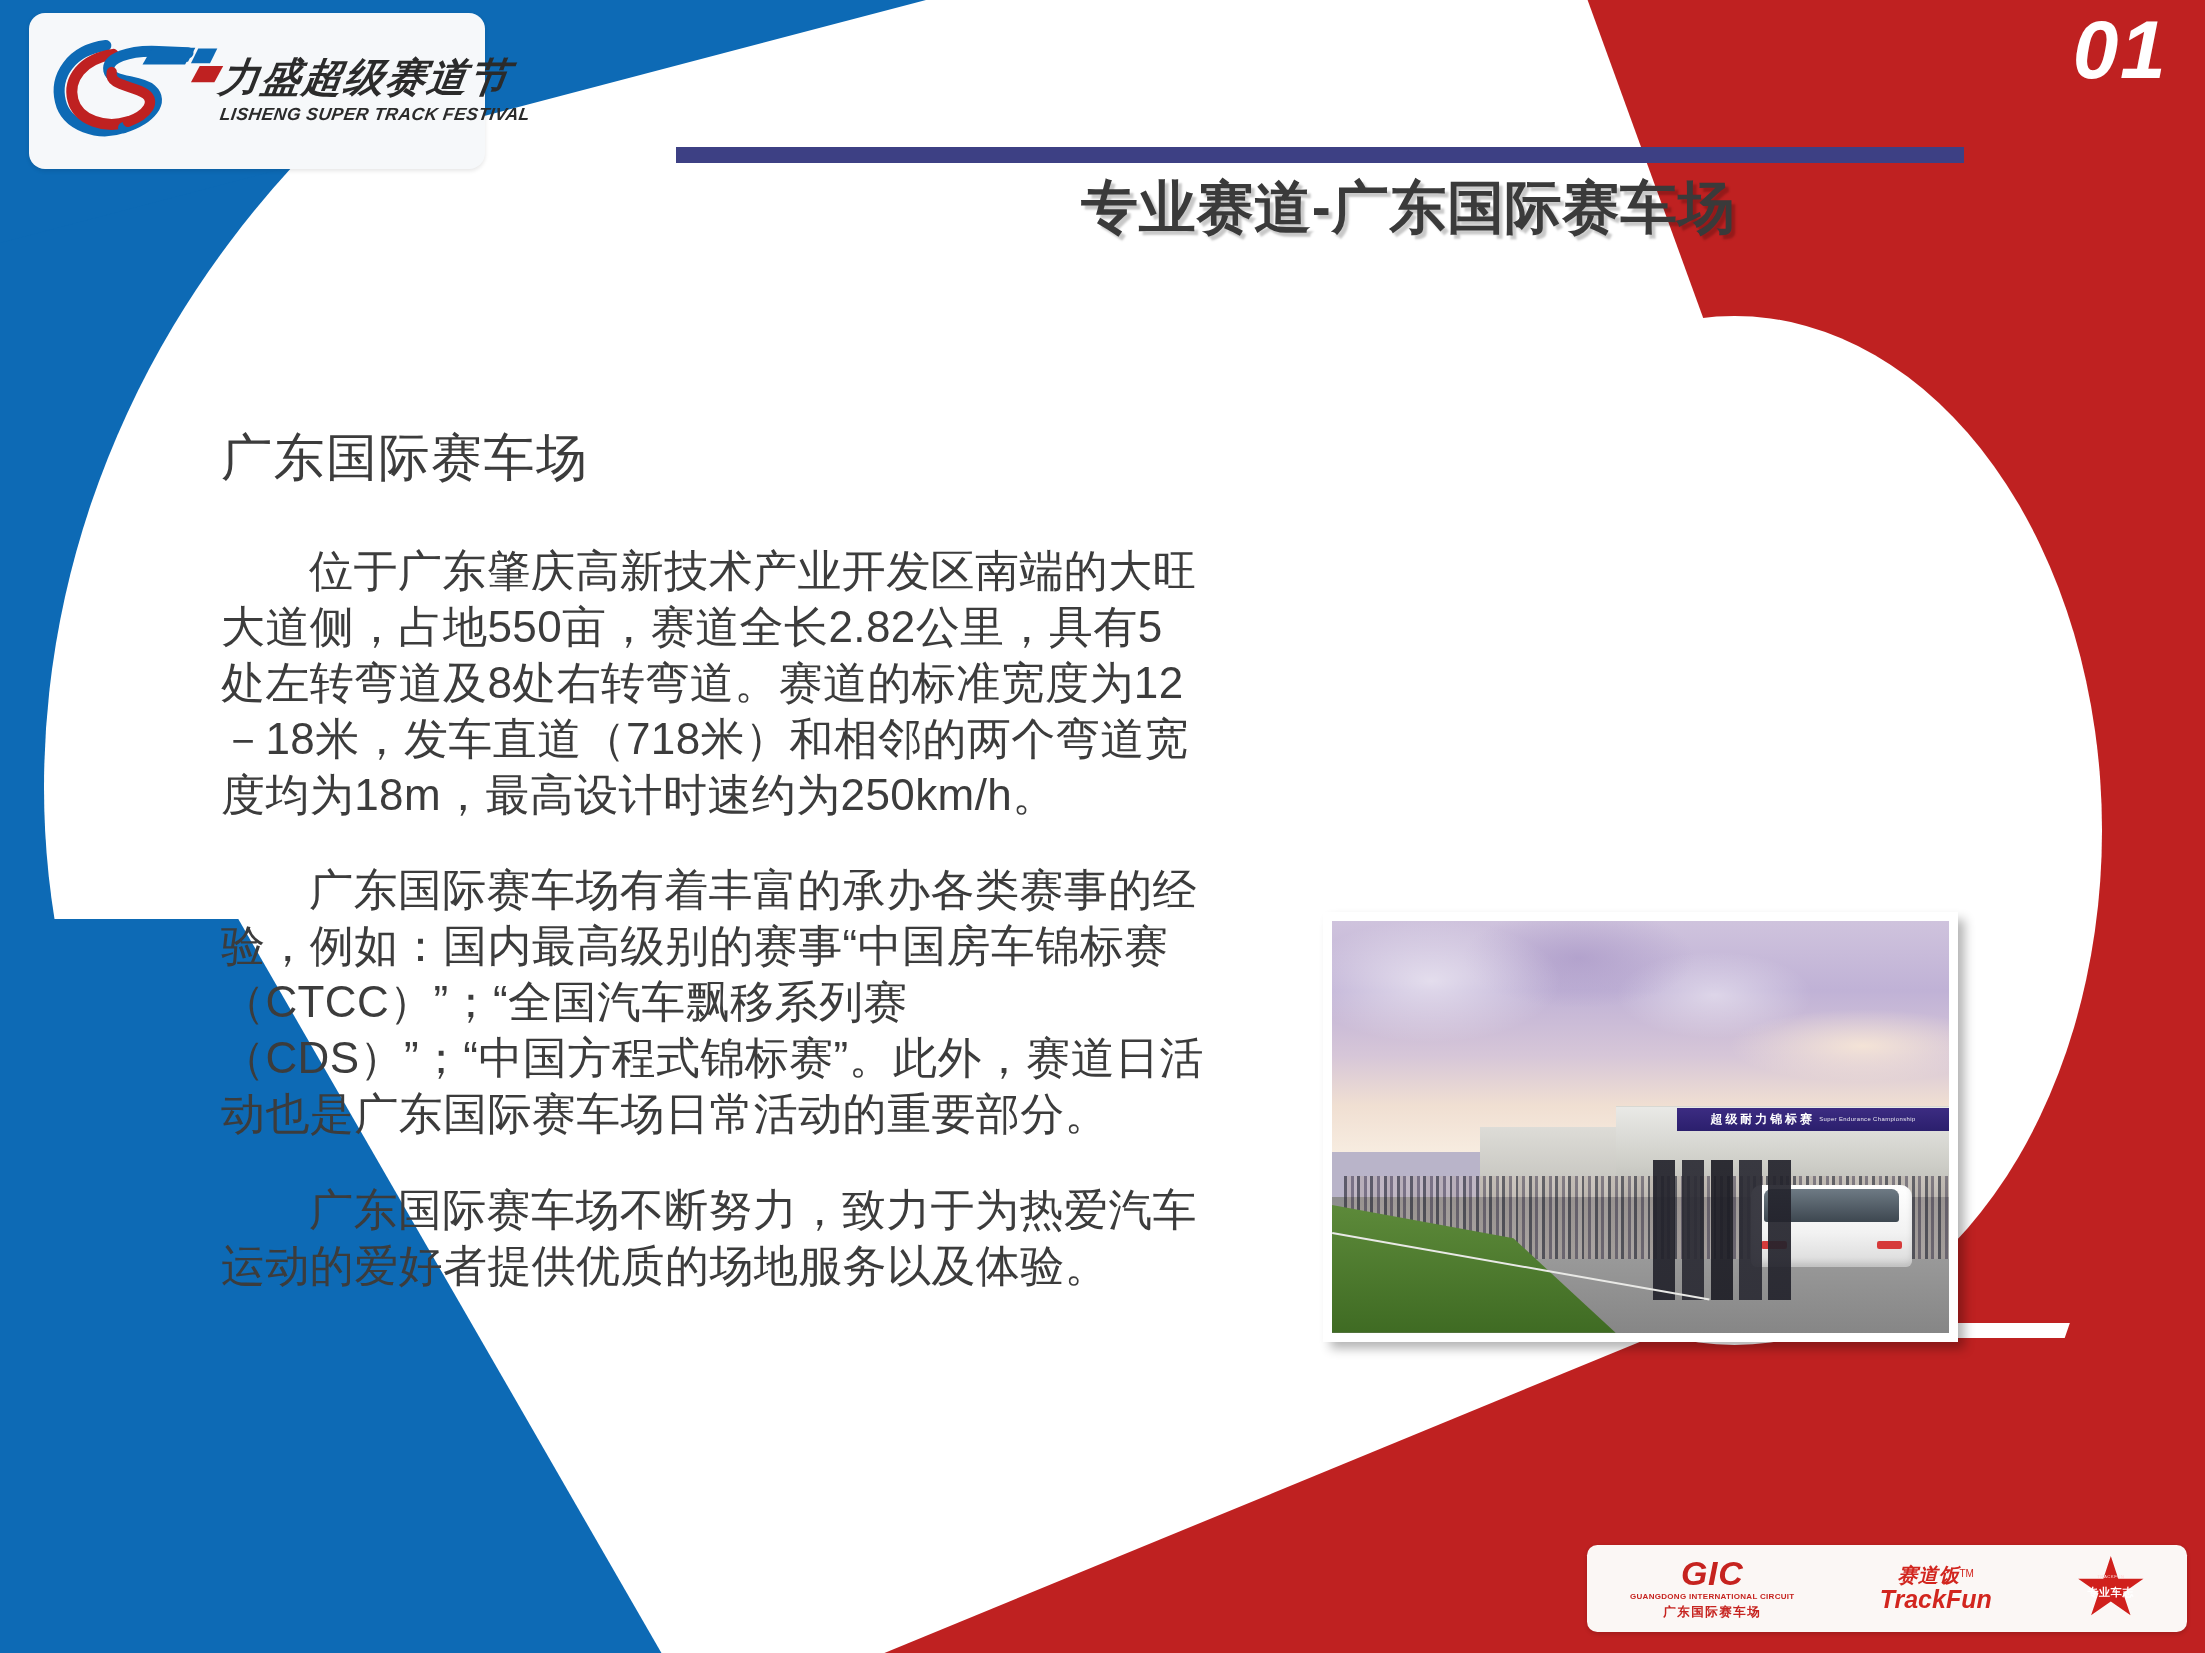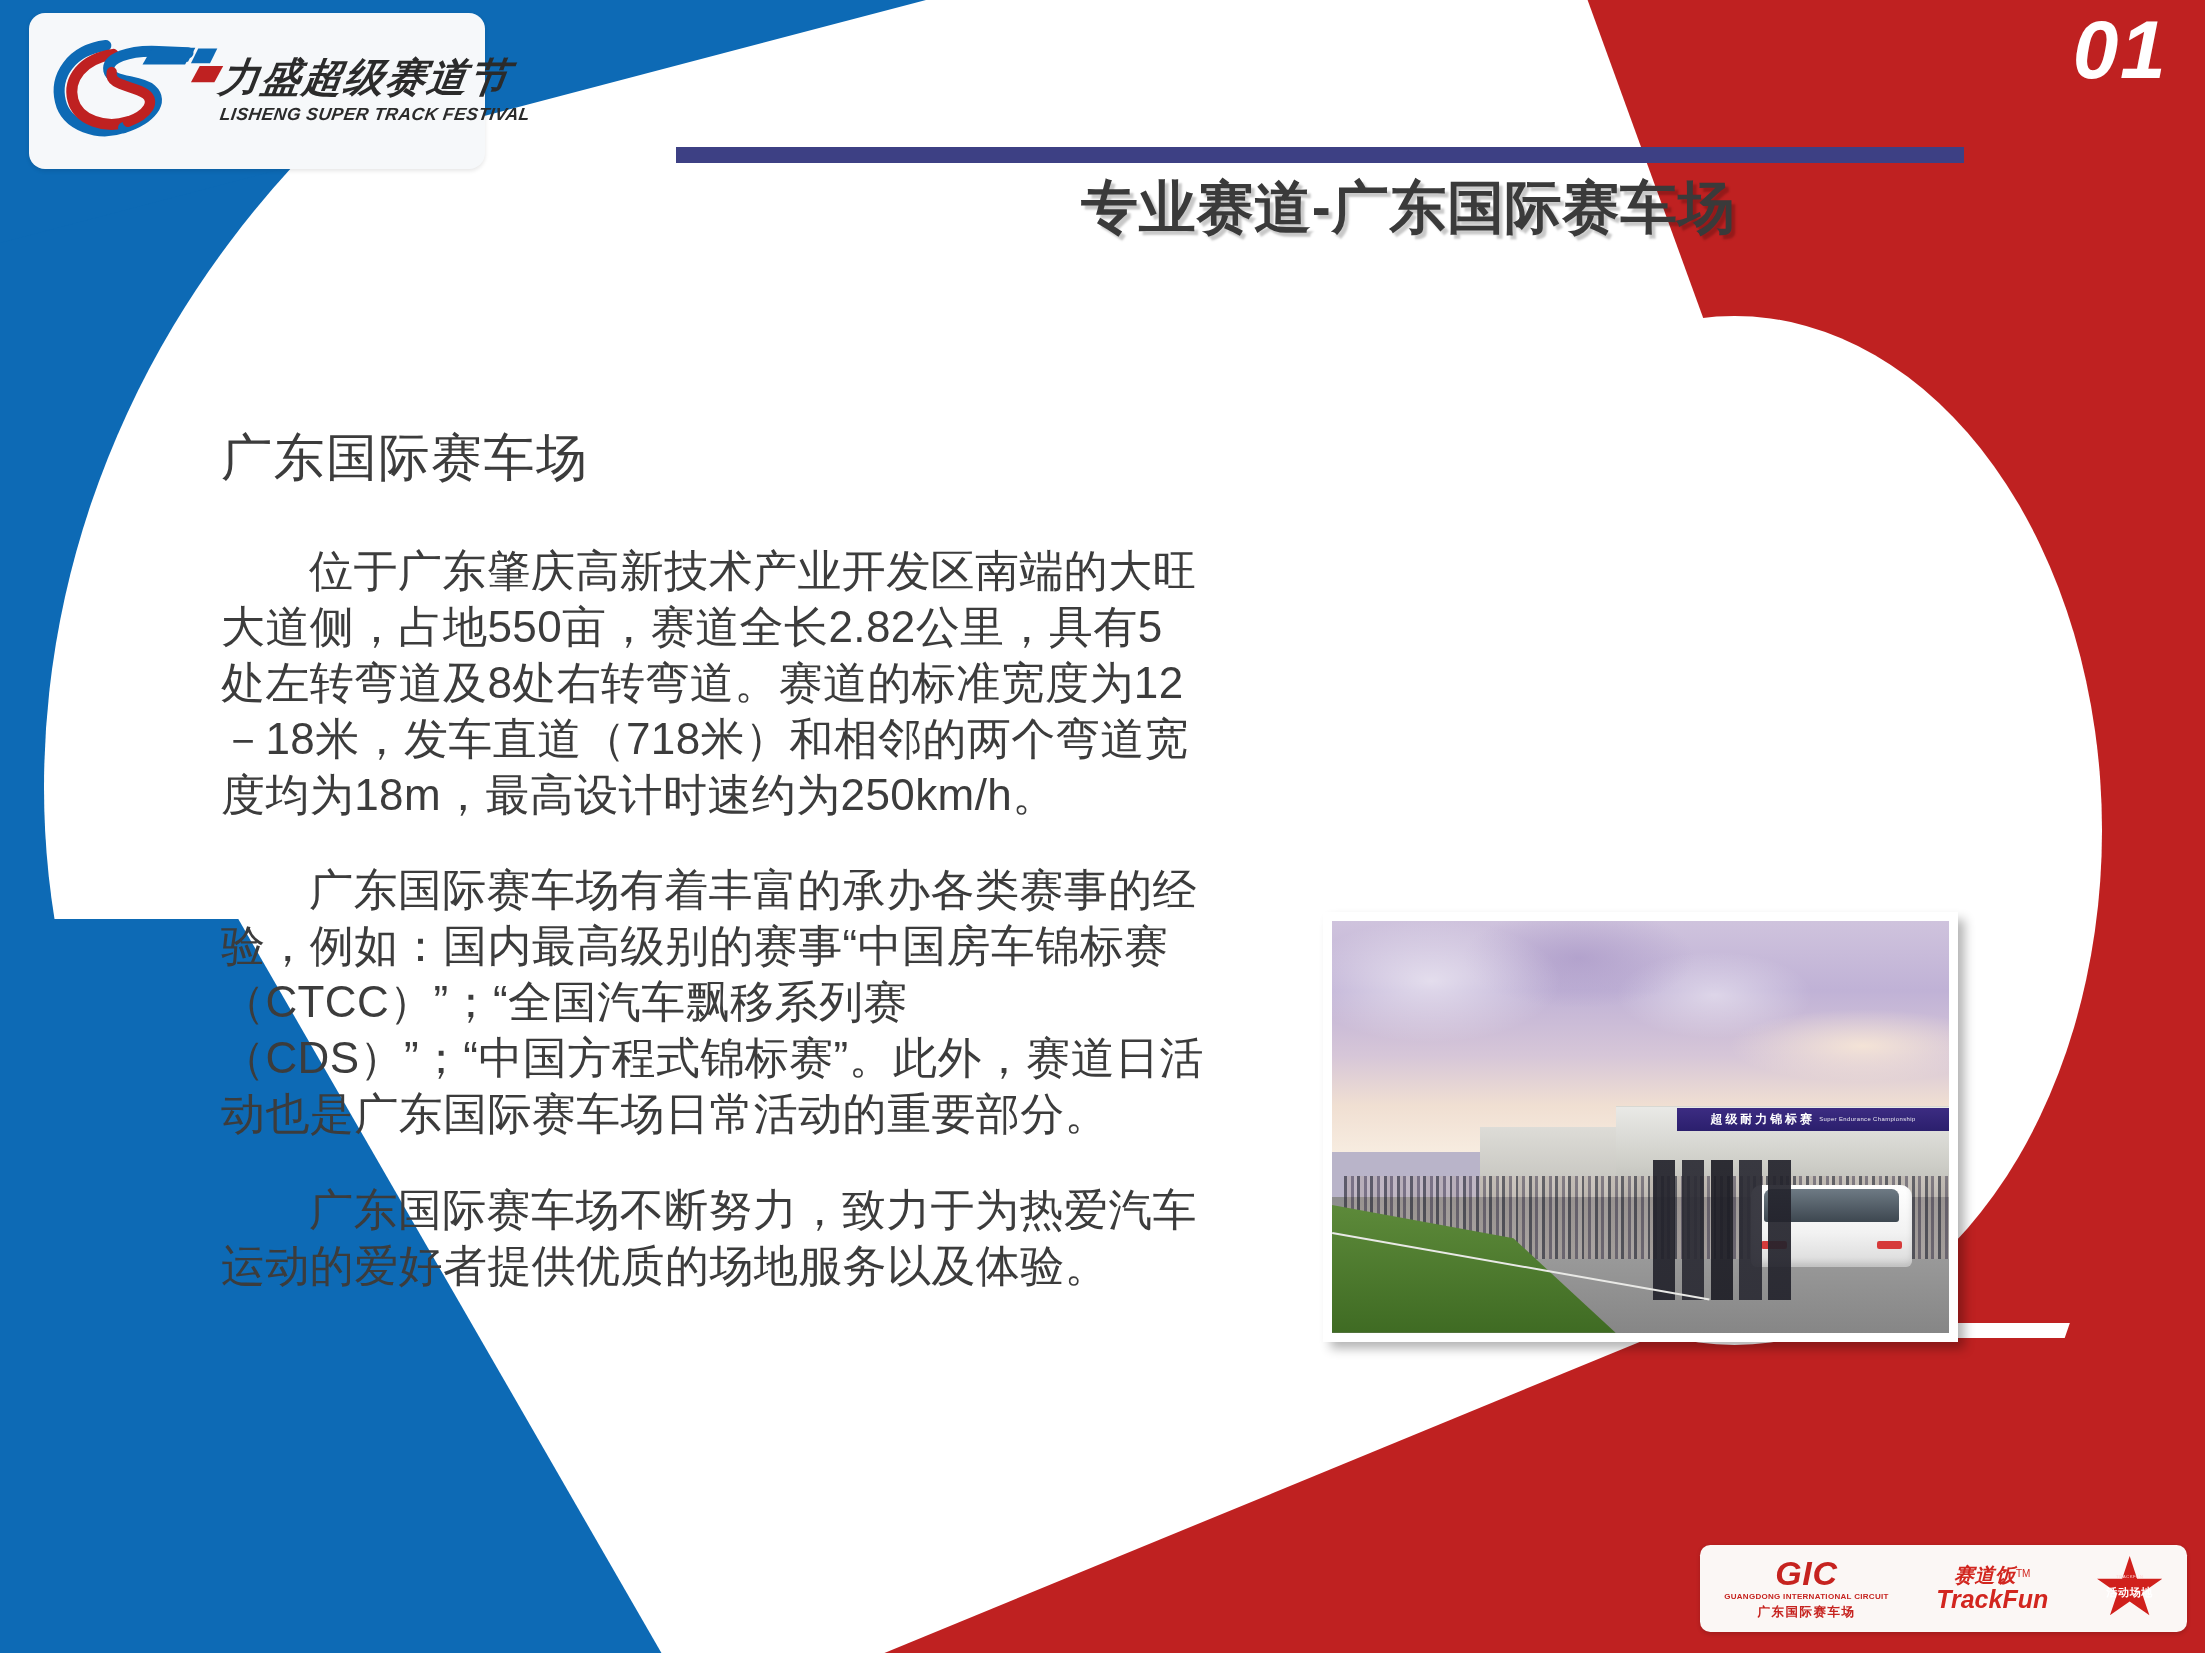--- a/index.html
+++ b/index.html
@@ -256,21 +256,21 @@
         #2b2b34 18% 32%, transparent 32% 36%,
         #1e1e26 36% 50%, transparent 50% 54%,
         #2b2b34 54% 68%, transparent 68% 72%,
         #23232c 72% 86%, transparent 86% 100%);
     opacity:.92;
   }
 
   
   .footer-bar{
     position:absolute;right:17.6px;bottom:22px;
-    width:487px;height:87px;background:#fbf7f5;border-radius:10.3px;
+    width:600px;height:87px;background:#fbf7f5;border-radius:10.3px;
     z-index:30;display:flex;justify-content:space-around;
     box-shadow:0 1.5px 4.4px rgba(0,0,0,.16);
   }
   .spon{display:flex;flex-direction:column;align-items:center;justify-content:center;}
   .gic-wrap{display:flex;flex-direction:column;align-items:center;}
   .gic-word{
     font-size:34px;font-weight:bold;font-style:italic;color:#c6231f;line-height:1;
     letter-spacing:0.7px;
   }
   .gic-en{font-size:8px;font-weight:bold;color:#c6231f;letter-spacing:0.3px;margin-top:2px;}
@@ -378,20 +378,20 @@
       <div>
         <span class="tf-cn">赛道饭</span><span class="tm">TM</span>
       </div>
       <div class="tf-en">TrackFun</div>
     </div>
 
     <div class="spon">
       <div class="star-logo">
         <div class="star-shape"></div>
         <div class="star-top">TRACKFUN</div>
-        <div class="star-text">活动场地</div>
+        <div class="star-text">专业车志</div>
       </div>
     </div>
 
   </div>
 
 </div>
 
 
 </body></html>

